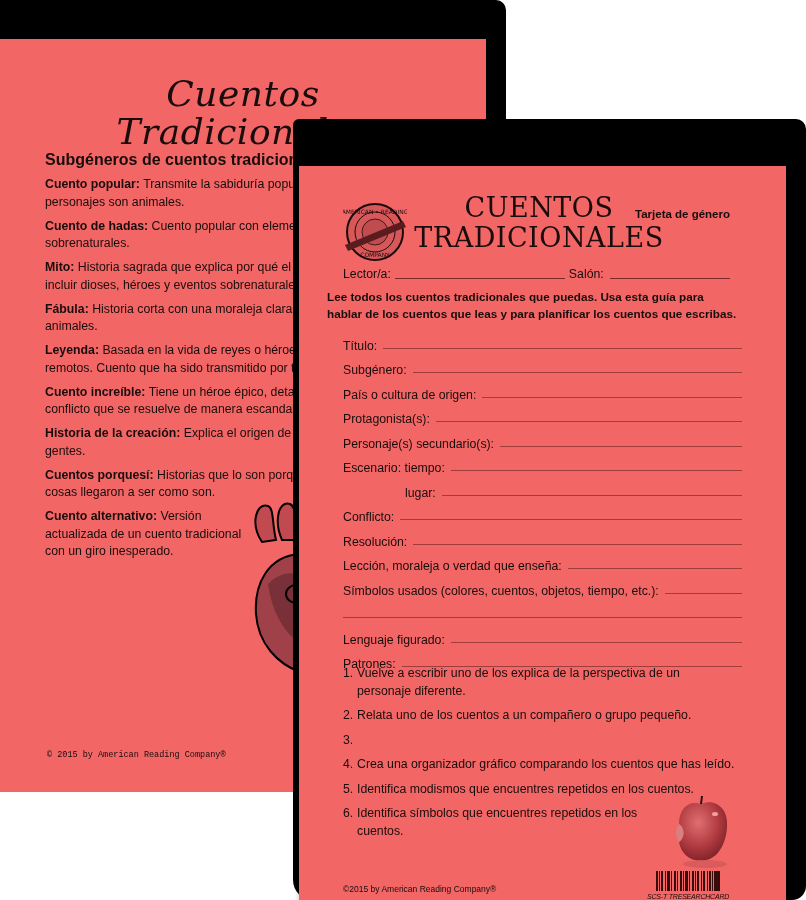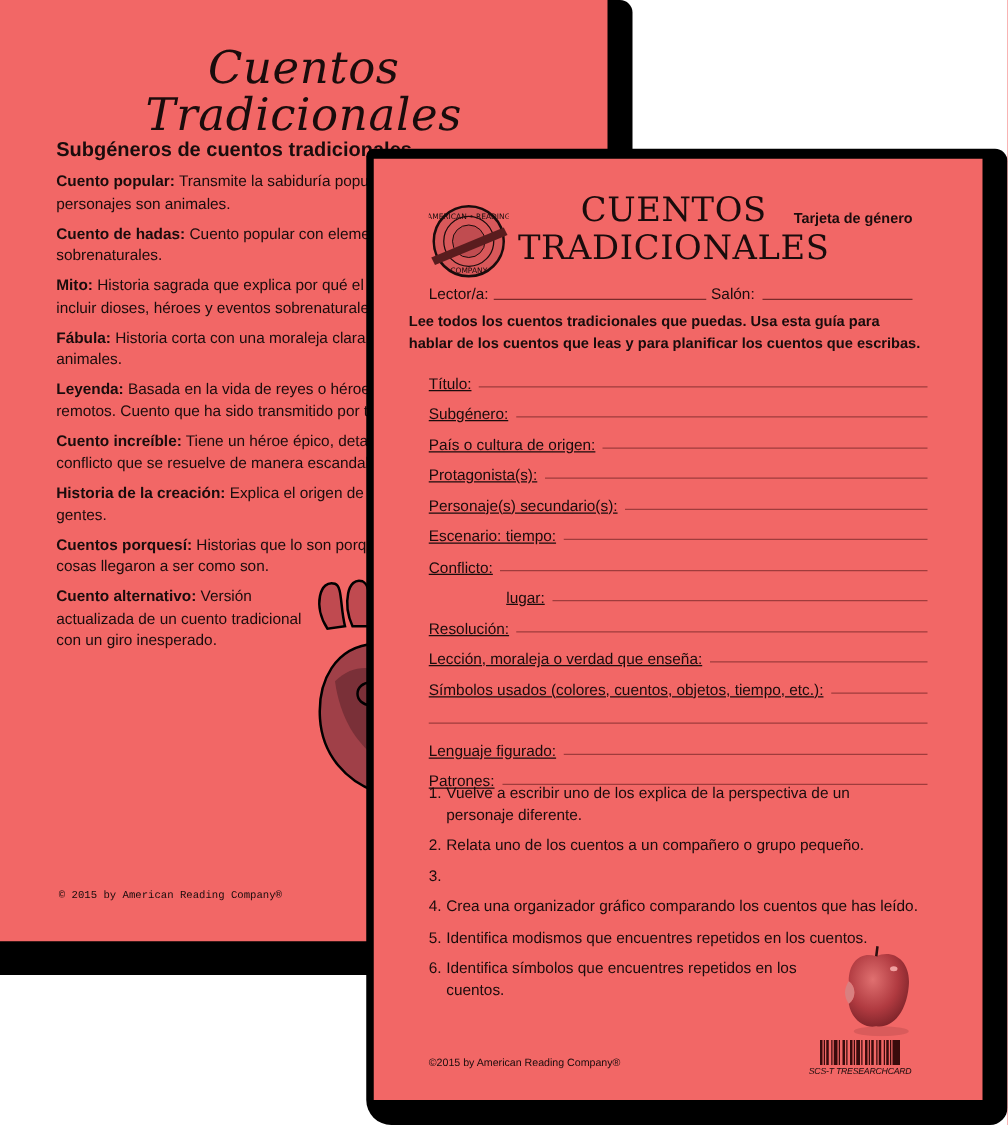--- a/index.html
+++ b/index.html
@@ -1,19 +1,19 @@
 <!DOCTYPE html>
 <html><head>
 <meta charset="utf-8">
 <style>
   html, body { margin:0; padding:0; }
   body { width:806px; height:900px; background:#ffffff; position:relative; overflow:hidden;
          font-family:"Liberation Sans", sans-serif; color:#1a0c0c; }
   .shadow { position:absolute; background:#000; border-radius:0 6px 8px 14px; }
-  .card { position:absolute; background:#f26766; overflow:hidden; }
+  .card { position:absolute; background:#f26766; overflow:hidden;margin-top:39px; }
   #back-shadow { left:0; top:0; width:506px; height:780px; border-radius:0 10px 14px 0; }
   #back-card { left:0; top:0; width:486px; height:753px; }
   #front-shadow { left:293px; top:119px; width:513px; height:781px; border-radius:6px 10px 14px 20px; }
   #front-card { left:299px; top:127px; width:487px; height:753px; box-shadow:-2px 0 3px rgba(0,0,0,0.12); }
 
   
   .back-title { position:absolute; left:0; width:486px; top:36px; text-align:center;
      font-family:"DejaVu Serif", serif; font-style:italic; font-size:36px; line-height:38px; color:#1a0c0c; letter-spacing:0.5px; }
   .back-sub { position:absolute; left:45px; top:112px; font-weight:bold; font-size:16px; color:#1a0c0c; }
   .back-list { position:absolute; left:45px; top:137px; width:440px; font-size:12.3px; line-height:17.5px; }
@@ -24,21 +24,21 @@
   .fruit { position:absolute; left:248px; top:455px; }
 
   
   .seal { position:absolute; left:44px; top:35px; }
   .front-title { position:absolute; left:115px; top:27px; width:250px; text-align:center;
      font-family:"DejaVu Serif", serif; font-size:27px; line-height:30px; color:#1a0c0c; letter-spacing:0.5px; }
   .genre-label { position:absolute; left:336px; top:42px; font-weight:bold; font-size:11.5px; }
   .lector-row { position:absolute; left:44px; top:100px; width:400px; font-size:12.3px; display:flex; align-items:flex-end; }
   .line { border-bottom:1px solid #7a2a2a; height:12px; display:inline-block; }
   .intro { position:absolute; left:28px; top:122px; width:410px; font-weight:bold; font-size:11.7px; line-height:17px; }
-  .fields { position:absolute; left:44px; top:162px; width:399px;text-decoration:underline; }
+  .fields { position:absolute; left:44px; top:162px; width:399px; }
   .field { display:flex; align-items:flex-end; height:24.5px; font-size:12.3px; }
   .field .lbl { white-space:nowrap; padding-right:6px; }
   .field .fill { flex:1; border-bottom:1px solid #a03c3c; margin-bottom:4px; height:1px; }
   .field.indent .lbl { padding-left:62px; }
   .field.blank .fill { margin-left:0; }
   .tasks { position:absolute; left:44px; top:499px; width:420px; font-size:12.3px; line-height:17.5px; }
   .task { display:flex; margin-bottom:7px; }
   .task .num { width:14px; flex:none; }
   .task.narrow { width:320px; }
   .front-copy { position:absolute; left:44px; top:718px; font-size:8.5px; }
@@ -120,26 +120,26 @@
         <span class="fill"></span>
       </div>
     <div class="field">
         <span class="lbl">Personaje(s) secundario(s):</span>
         <span class="fill"></span>
       </div>
     <div class="field">
         <span class="lbl">Escenario: tiempo:</span>
         <span class="fill"></span>
       </div>
-    <div class="field">
-        <span class="lbl">Conflicto:</span>
-        <span class="fill"></span>
-      </div>
     <div class="field indent">
         <span class="lbl">lugar:</span>
+        <span class="fill"></span>
+      </div>
+    <div class="field">
+        <span class="lbl">Conflicto:</span>
         <span class="fill"></span>
       </div>
     <div class="field">
         <span class="lbl">Resolución:</span>
         <span class="fill"></span>
       </div>
     <div class="field">
         <span class="lbl">Lección, moraleja o verdad que enseña:</span>
         <span class="fill"></span>
       </div>

